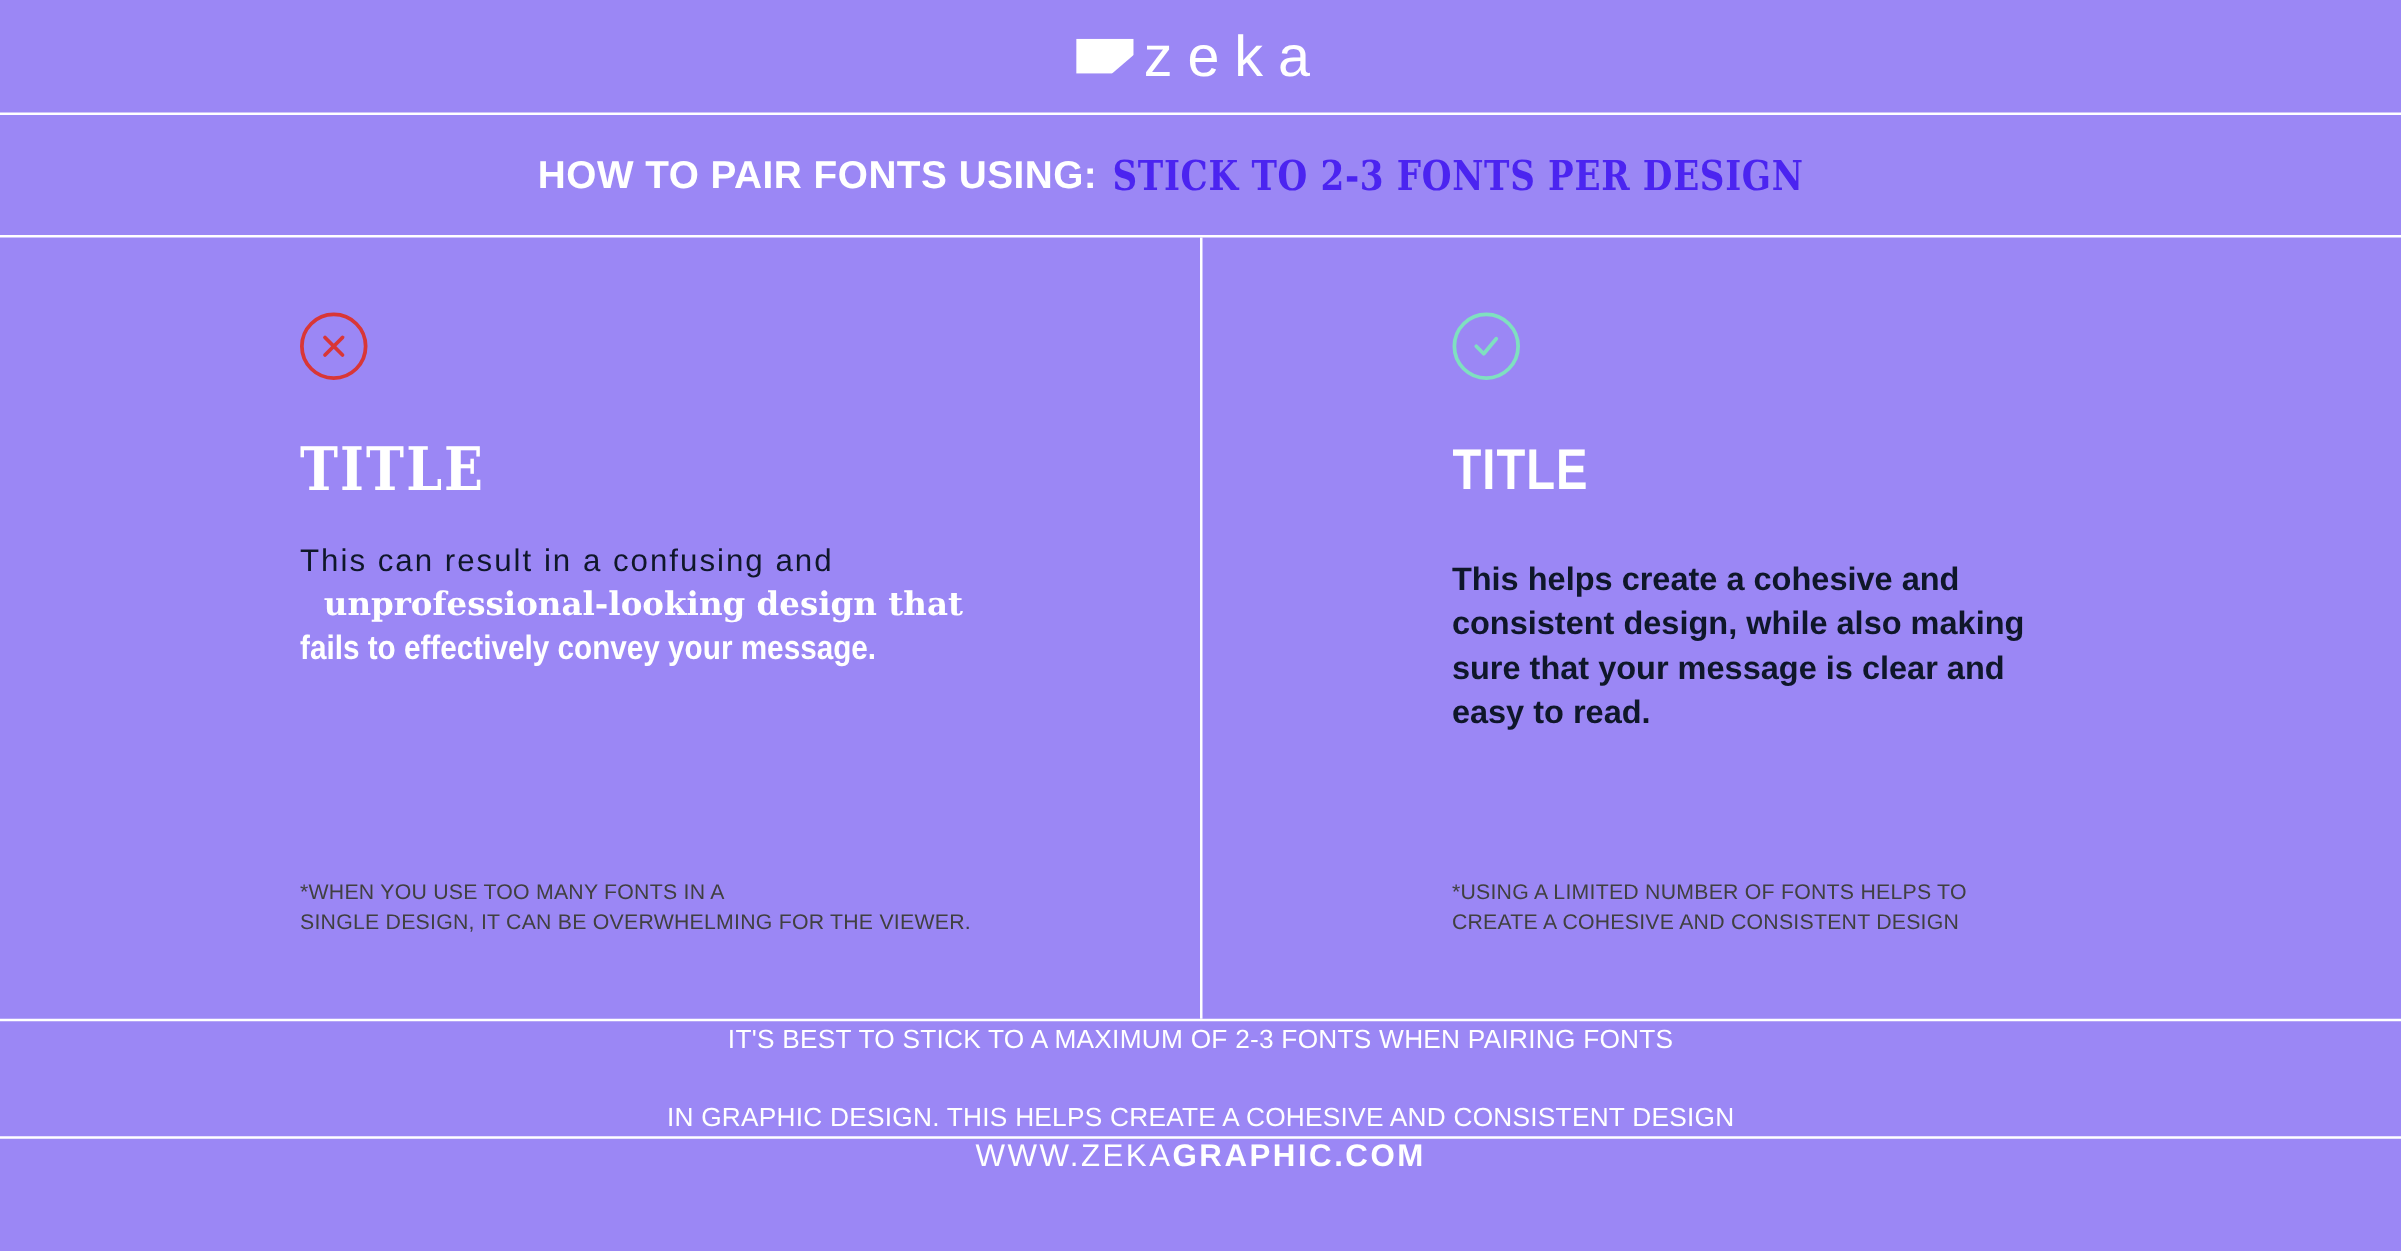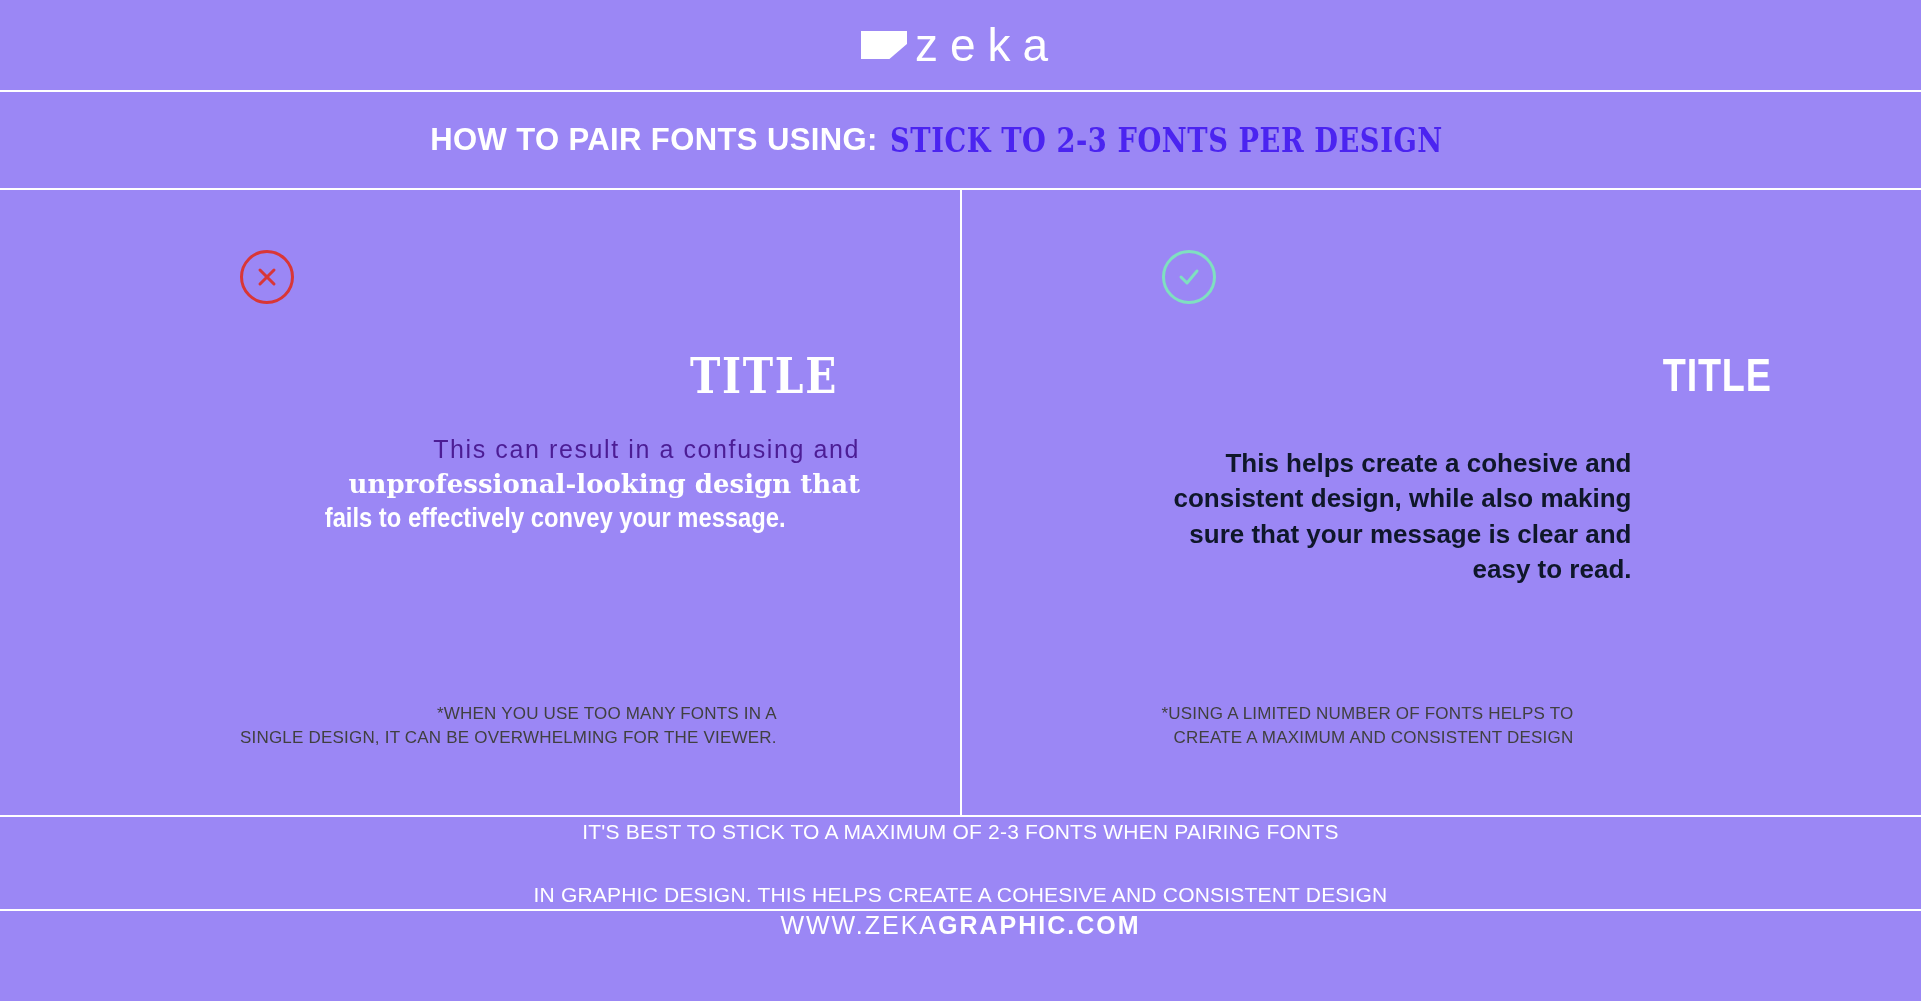--- a/index.html
+++ b/index.html
@@ -102,21 +102,20 @@
     display: flex;
     position: relative;
     border-bottom: 2px solid #ffffff;
     box-sizing: border-box;
   }
   .col {
     flex: 1;
     position: relative;
     box-sizing: border-box;
     padding: 60px 16px 0 0;
-    text-align: right;
   }
   .col-left { border-right: 2px solid #ffffff; }
   .col-inner-left { padding-left: 240px; }
   .col-inner-right { padding-left: 200px; }
 
   .status-icon {
     width: 54px;
     height: 54px;
     border-radius: 50%;
     border: 3px solid #d93636;
@@ -150,21 +149,21 @@
     transform-origin: left center;
   }
 
   .body-bad {
     margin-top: 34px;
     max-width: 620px;
   }
   .body-bad .ln1 {
     font-size: 25px;
     letter-spacing: 1.6px;
-    color: #4c1d95;
+    color: #0f172a;
     line-height: 1.25;
     font-weight: 300;
   }
   .body-bad .ln2 {
     font-family: "DejaVu Serif", serif;
     font-size: 26px;
     font-weight: bold;
     color: #ffffff;
     line-height: 1.25;
     margin-top: 3px;
@@ -279,21 +278,21 @@
           </svg>
         </div>
 
         <div class="block-title good">TITLE</div>
 
         <div class="body-good">This helps create a cohesive and consistent design, while also making sure that your message is clear and easy to read.</div>
       </div>
 
       <div class="footnote right">
         <div>*USING A LIMITED NUMBER OF FONTS HELPS TO</div>
-        <div>CREATE A MAXIMUM AND CONSISTENT DESIGN</div>
+        <div>CREATE A COHESIVE AND CONSISTENT DESIGN</div>
       </div>
     </div>
   </div>
 
   <div class="bottom-note">
     <div>IT'S BEST TO STICK TO A MAXIMUM OF 2-3 FONTS WHEN PAIRING FONTS</div>
     <div>IN GRAPHIC DESIGN. THIS HELPS CREATE A COHESIVE AND CONSISTENT DESIGN</div>
   </div>
 
   <div class="footer">

